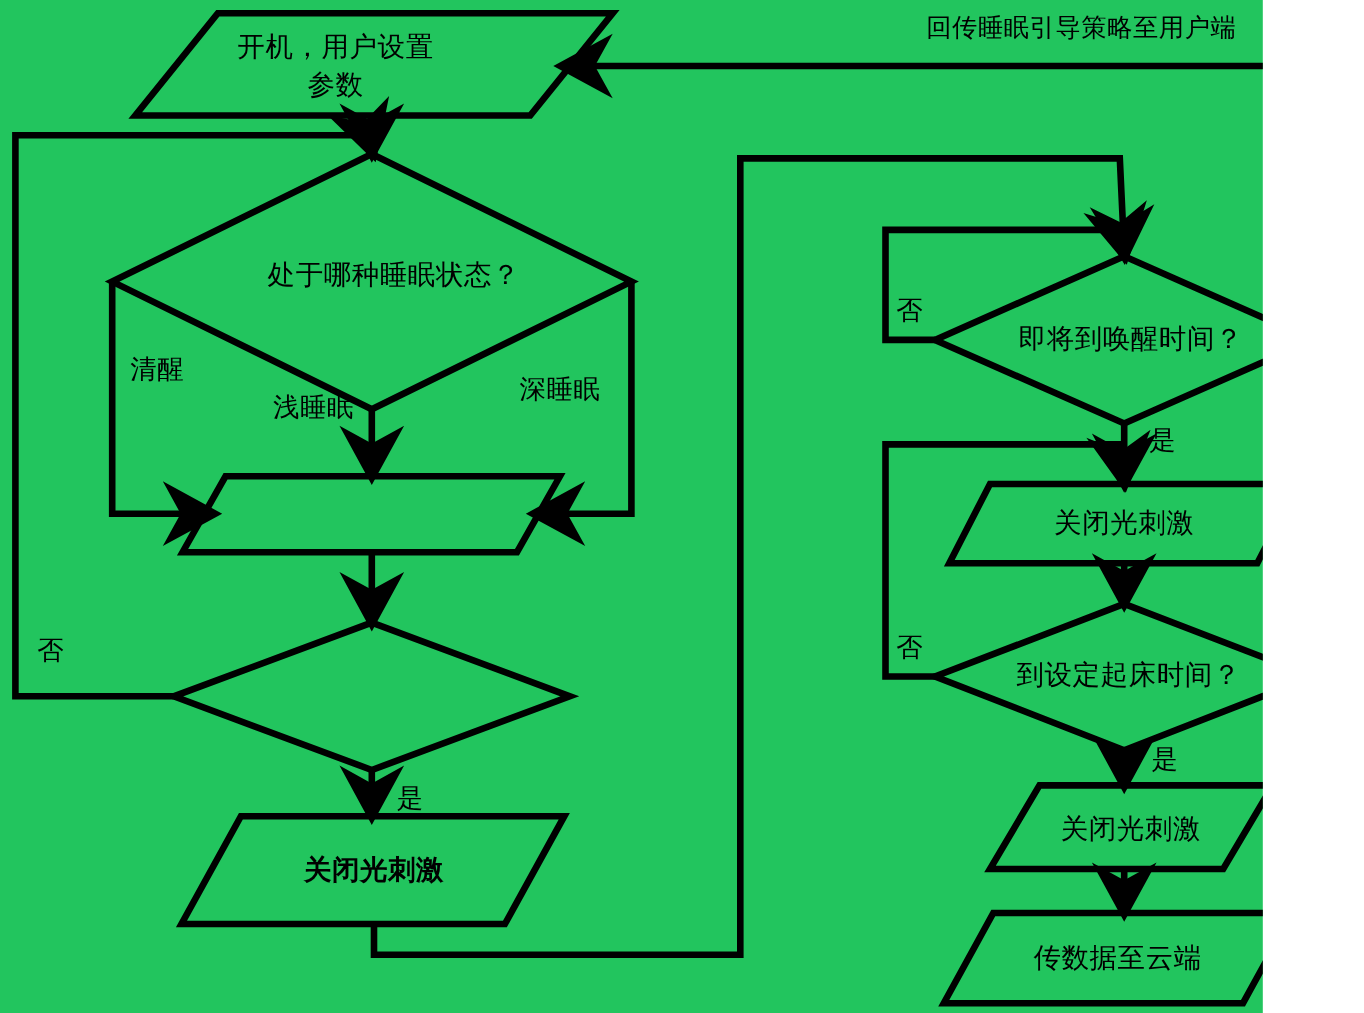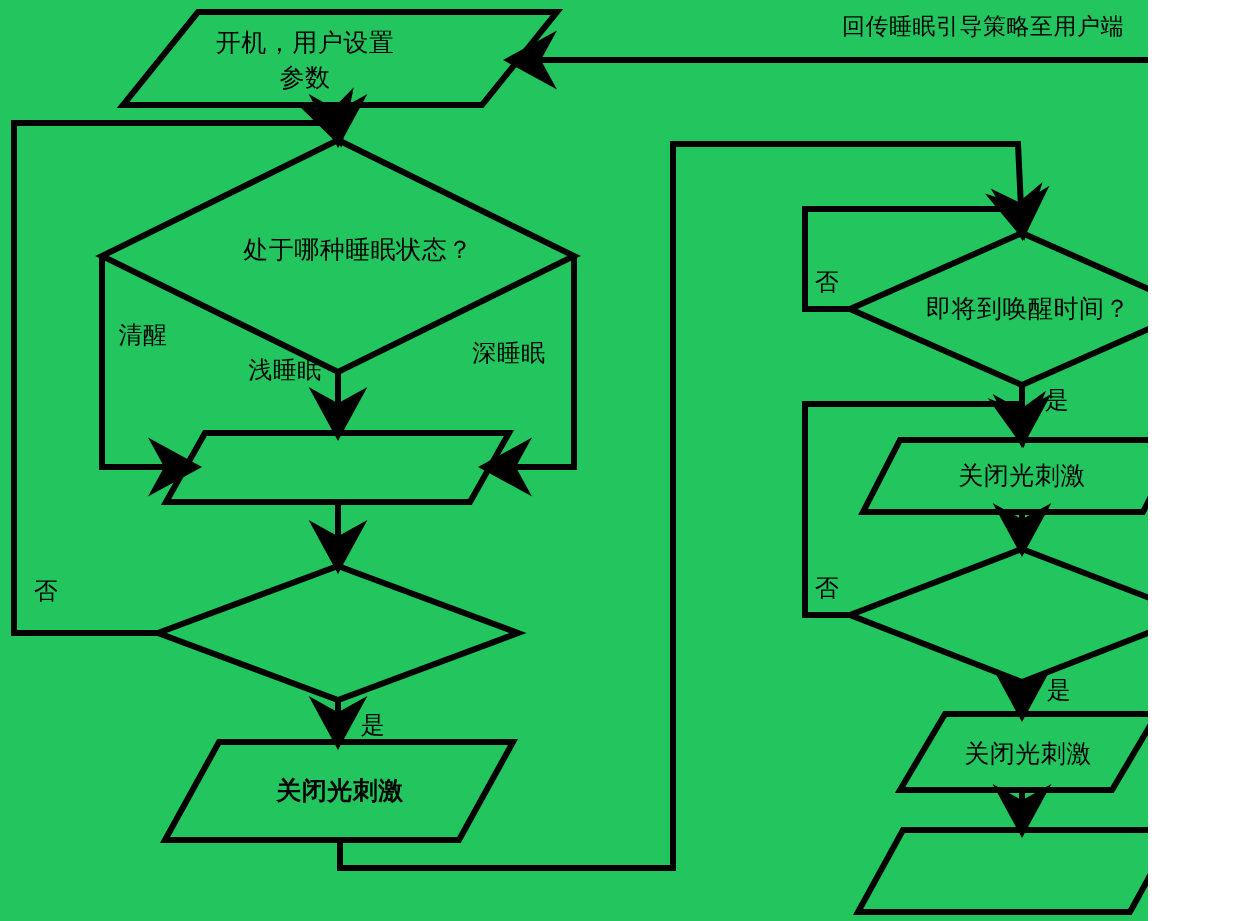--- a/index.html
+++ b/index.html
@@ -101,23 +101,25 @@
   <div class="flowtext node-label ctr" style="left:358px;top:250px;">处于哪种睡眠状态？</div>
 
 
 
   <div class="flowtext node-label ctr" style="left:340px;top:791px;font-weight:bold;">关闭光刺激</div>
 
   <div class="flowtext node-label ctr" style="left:1028px;top:309px;">即将到唤醒时间？</div>
 
   <div class="flowtext node-label ctr" style="left:1022px;top:476px;">关闭光刺激</div>
 
+  <div class="flowtext node-label ctr" style="left:1026px;top:614px;">到设定起床时间？</div>
 
   <div class="flowtext node-label ctr" style="left:1028px;top:754px;">关闭光刺激</div>
 
+  <div class="flowtext node-label ctr" style="left:1016px;top:871px;">传数据至云端</div>
 
   <div class="flowtext edge-label ctr" style="left:143px;top:336px;">清醒</div>
   <div class="flowtext edge-label ctr" style="left:285px;top:371px;">浅睡眠</div>
   <div class="flowtext edge-label ctr" style="left:509px;top:354px;">深睡眠</div>
   <div class="flowtext edge-label ctr" style="left:46px;top:592px;">否</div>
   <div class="flowtext edge-label ctr" style="left:373px;top:726px;">是</div>
   <div class="flowtext edge-label ctr" style="left:827px;top:283px;">否</div>
   <div class="flowtext edge-label ctr" style="left:1057px;top:401px;">是</div>
   <div class="flowtext edge-label ctr" style="left:827px;top:589px;">否</div>
   <div class="flowtext edge-label ctr" style="left:1059px;top:691px;">是</div>

